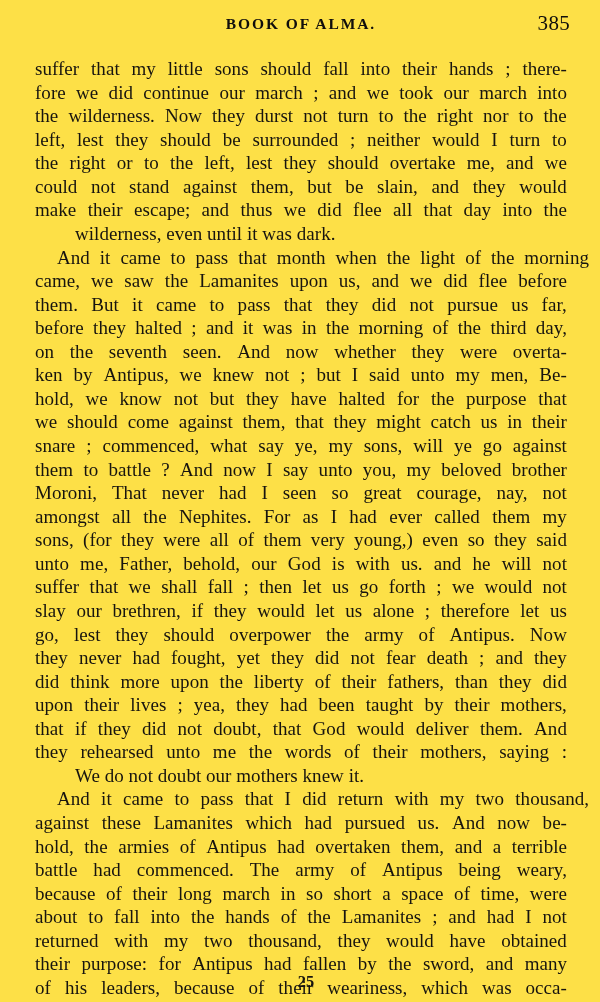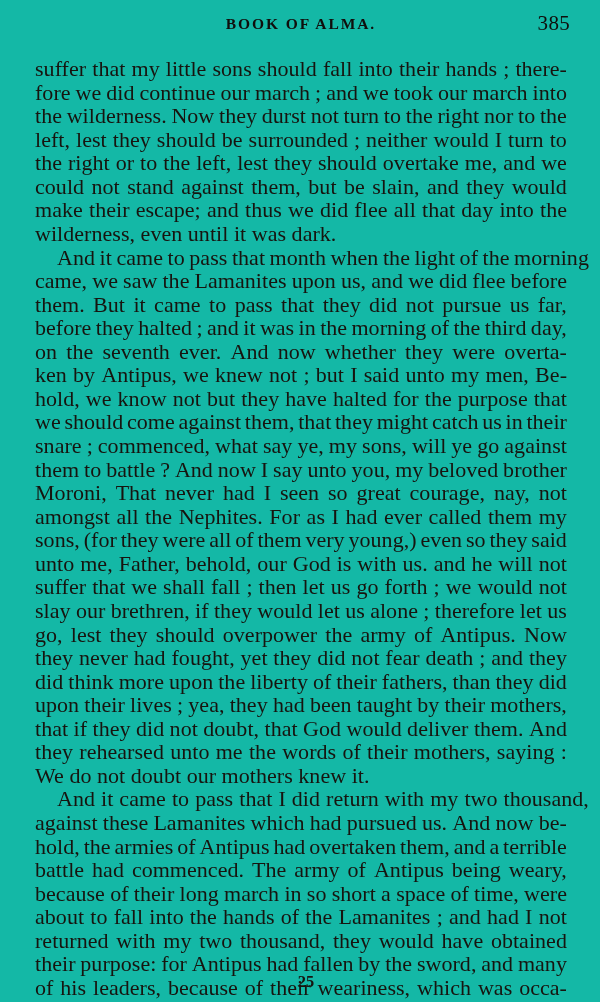--- a/index.html
+++ b/index.html
@@ -5,21 +5,21 @@
 <style>
   html, body {
     margin: 0;
     padding: 0;
     background: #ffffff;
   }
   .page {
     position: relative;
     width: 600px;
     height: 1002px;
-    background: #14b8a6;
+    background: #fde047;
     overflow: hidden;
     font-family: "Liberation Serif", "DejaVu Serif", serif;
     color: #141210;
     -webkit-font-smoothing: none;
   }
 
   
   .running-head {
     position: absolute;
     left: 0;
@@ -54,34 +54,34 @@
   .textblock {
     position: absolute;
     left: 35px;
     top: 57px;
     width: 532px;
   }
   .ln {
     display: block;
     height: 23.57px;
     line-height: 23.57px;
-    font-size: 22px;
+    font-size: 19px;
     color: #17140f;
     white-space: pre;
     letter-spacing: 0.04px;
   }
   
   .j {
     display: flex;
     justify-content: space-between;
     width: 532px;
   }
   .j > span { white-space: pre; }
   
-  .last { display: block; }
+  .last { display: block; margin-left: 40px; }
   .ind { padding-left: 22px; }
 
   
   .signature {
     position: absolute;
     left: 6px;
     top: 972px;
     width: 600px;
     text-align: center;
     font-size: 16.4px;
@@ -105,21 +105,21 @@
       <div class="ln j"><span>the</span><span>wilderness.</span><span>Now</span><span>they</span><span>durst</span><span>not</span><span>turn</span><span>to</span><span>the</span><span>right</span><span>nor</span><span>to</span><span>the</span></div>
       <div class="ln j"><span>left,</span><span>lest</span><span>they</span><span>should</span><span>be</span><span>surrounded</span><span>;</span><span>neither</span><span>would</span><span>I</span><span>turn</span><span>to</span></div>
       <div class="ln j"><span>the</span><span>right</span><span>or</span><span>to</span><span>the</span><span>left,</span><span>lest</span><span>they</span><span>should</span><span>overtake</span><span>me,</span><span>and</span><span>we</span></div>
       <div class="ln j"><span>could</span><span>not</span><span>stand</span><span>against</span><span>them,</span><span>but</span><span>be</span><span>slain,</span><span>and</span><span>they</span><span>would</span></div>
       <div class="ln j"><span>make</span><span>their</span><span>escape;</span><span>and</span><span>thus</span><span>we</span><span>did</span><span>flee</span><span>all</span><span>that</span><span>day</span><span>into</span><span>the</span></div>
       <div class="ln last">wilderness, even until it was dark.</div>
       <div class="ln j ind"><span>And</span><span>it</span><span>came</span><span>to</span><span>pass</span><span>that</span><span>month</span><span>when</span><span>the</span><span>light</span><span>of</span><span>the</span><span>morning</span></div>
       <div class="ln j"><span>came,</span><span>we</span><span>saw</span><span>the</span><span>Lamanites</span><span>upon</span><span>us,</span><span>and</span><span>we</span><span>did</span><span>flee</span><span>before</span></div>
       <div class="ln j"><span>them.</span><span>But</span><span>it</span><span>came</span><span>to</span><span>pass</span><span>that</span><span>they</span><span>did</span><span>not</span><span>pursue</span><span>us</span><span>far,</span></div>
       <div class="ln j"><span>before</span><span>they</span><span>halted</span><span>;</span><span>and</span><span>it</span><span>was</span><span>in</span><span>the</span><span>morning</span><span>of</span><span>the</span><span>third</span><span>day,</span></div>
-      <div class="ln j"><span>on</span><span>the</span><span>seventh</span><span>ever.</span><span>And</span><span>now</span><span>whether</span><span>they</span><span>were</span><span>overta-</span></div>
+      <div class="ln j"><span>on</span><span>the</span><span>seventh</span><span>seen.</span><span>And</span><span>now</span><span>whether</span><span>they</span><span>were</span><span>overta-</span></div>
       <div class="ln j"><span>ken</span><span>by</span><span>Antipus,</span><span>we</span><span>knew</span><span>not</span><span>;</span><span>but</span><span>I</span><span>said</span><span>unto</span><span>my</span><span>men,</span><span>Be-</span></div>
       <div class="ln j"><span>hold,</span><span>we</span><span>know</span><span>not</span><span>but</span><span>they</span><span>have</span><span>halted</span><span>for</span><span>the</span><span>purpose</span><span>that</span></div>
       <div class="ln j"><span>we</span><span>should</span><span>come</span><span>against</span><span>them,</span><span>that</span><span>they</span><span>might</span><span>catch</span><span>us</span><span>in</span><span>their</span></div>
       <div class="ln j"><span>snare</span><span>;</span><span>commenced,</span><span>what</span><span>say</span><span>ye,</span><span>my</span><span>sons,</span><span>will</span><span>ye</span><span>go</span><span>against</span></div>
       <div class="ln j"><span>them</span><span>to</span><span>battle</span><span>?</span><span>And</span><span>now</span><span>I</span><span>say</span><span>unto</span><span>you,</span><span>my</span><span>beloved</span><span>brother</span></div>
       <div class="ln j"><span>Moroni,</span><span>That</span><span>never</span><span>had</span><span>I</span><span>seen</span><span>so</span><span>great</span><span>courage,</span><span>nay,</span><span>not</span></div>
       <div class="ln j"><span>amongst</span><span>all</span><span>the</span><span>Nephites.</span><span>For</span><span>as</span><span>I</span><span>had</span><span>ever</span><span>called</span><span>them</span><span>my</span></div>
       <div class="ln j"><span>sons,</span><span>(for</span><span>they</span><span>were</span><span>all</span><span>of</span><span>them</span><span>very</span><span>young,)</span><span>even</span><span>so</span><span>they</span><span>said</span></div>
       <div class="ln j"><span>unto</span><span>me,</span><span>Father,</span><span>behold,</span><span>our</span><span>God</span><span>is</span><span>with</span><span>us.</span><span>and</span><span>he</span><span>will</span><span>not</span></div>
       <div class="ln j"><span>suffer</span><span>that</span><span>we</span><span>shall</span><span>fall</span><span>;</span><span>then</span><span>let</span><span>us</span><span>go</span><span>forth</span><span>;</span><span>we</span><span>would</span><span>not</span></div>

